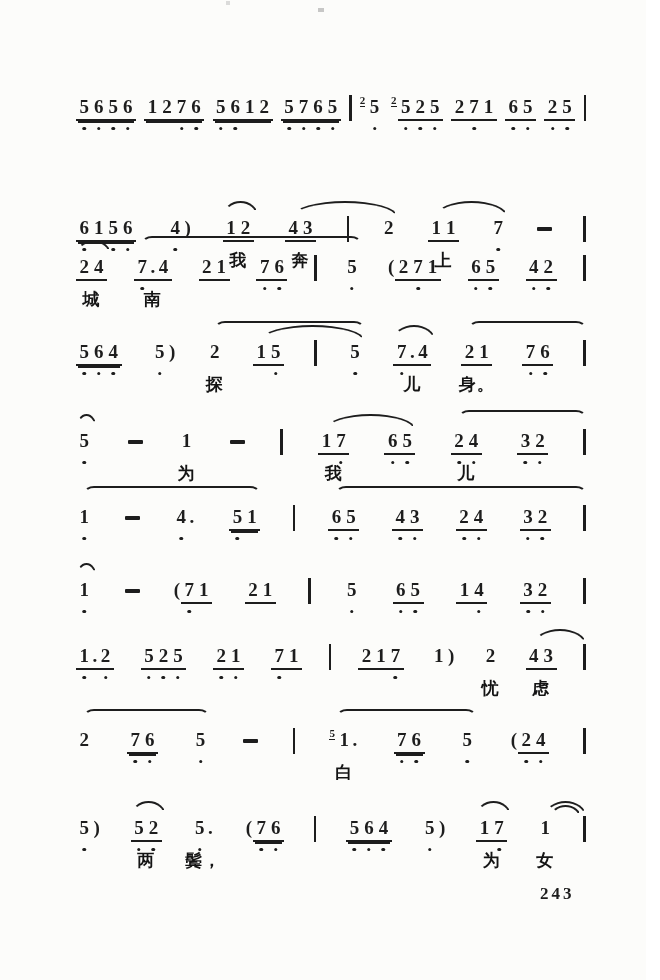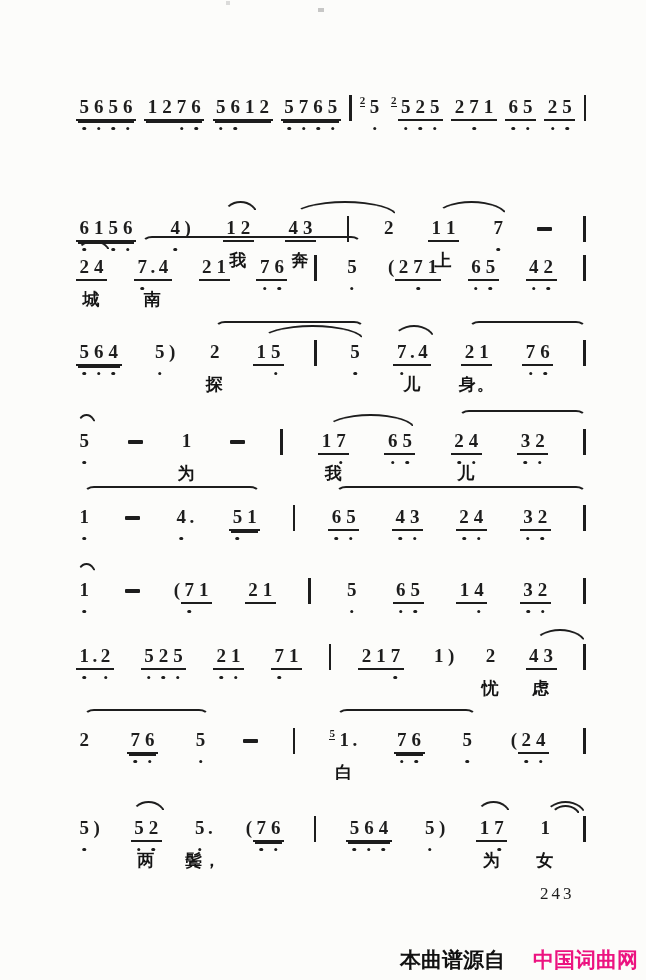--- a/index.html
+++ b/index.html
@@ -22,21 +22,21 @@
          top:-9px;margin-right:1px;border-bottom:1.5px solid var(--ink,#1d1d1d)}
   .bar{width:2.5px;height:26px;background:var(--ink,#1d1d1d);flex:0 0 auto}
   .dash{width:15px;height:3.5px;background:var(--ink,#1d1d1d);margin-top:11px;border-radius:1px;flex:0 0 auto}
   .lyric{position:absolute;top:33px;left:50%;transform:translateX(-50%);font-size:17px;font-weight:bold;
          font-family:"DejaVu Sans",sans-serif;letter-spacing:1px;white-space:nowrap;color:#141414}
   .slur{position:absolute;top:-15px;height:11px;border:2px solid transparent;
         border-top-color:var(--ink,#1d1d1d);border-radius:50% 50% 0 0 / 100% 100% 0 0;pointer-events:none}
   .slur.flat{top:-19px;height:7px;border-radius:10px 10px 0 0 / 7px 7px 0 0}
   .slur.dbl::before{content:"";position:absolute;left:3px;right:3px;top:2px;height:9px;
         border:2px solid transparent;border-top-color:var(--ink,#1d1d1d);border-radius:inherit}
-  .pagenum{position:absolute;left:540px;top:884px;font-size:17px;font-weight:normal;letter-spacing:3px}
+  .pagenum{position:absolute;left:540px;top:884px;font-size:17px;font-weight:bold;letter-spacing:3px}
   .wm{position:absolute;right:8px;bottom:6px;font-size:21px;font-weight:bold;
       font-family:"DejaVu Sans",sans-serif;white-space:nowrap}
   .wm .prefix{color:#111}
   .wm .site{color:var(--site,#ec1380);margin-left:28px}
   .speck{position:absolute;background:#b9b9b9;opacity:.8}
 </style>
 </head>
 <body>
 
 <div class="page" style="background: rgb(252, 252, 250);">
@@ -368,16 +368,13 @@
             <div class="lyric">女</div>
           </div>
           <div class="bar"></div>
           <div class="slur" style="left: 55px; width: 31px;"></div>
           <div class="slur" style="left: 400px; width: 31px;"></div>
           <div class="slur dbl" style="left: 469px; width: 37px;"></div>
         </div>
       </div>
     </div>
   <div class="pagenum">243</div>
-  <div class="wm">
-    <span class="prefix">本曲谱源自</span><span class="site">中国词曲网</span>
-  </div>
 </div>
 
 </body></html>

